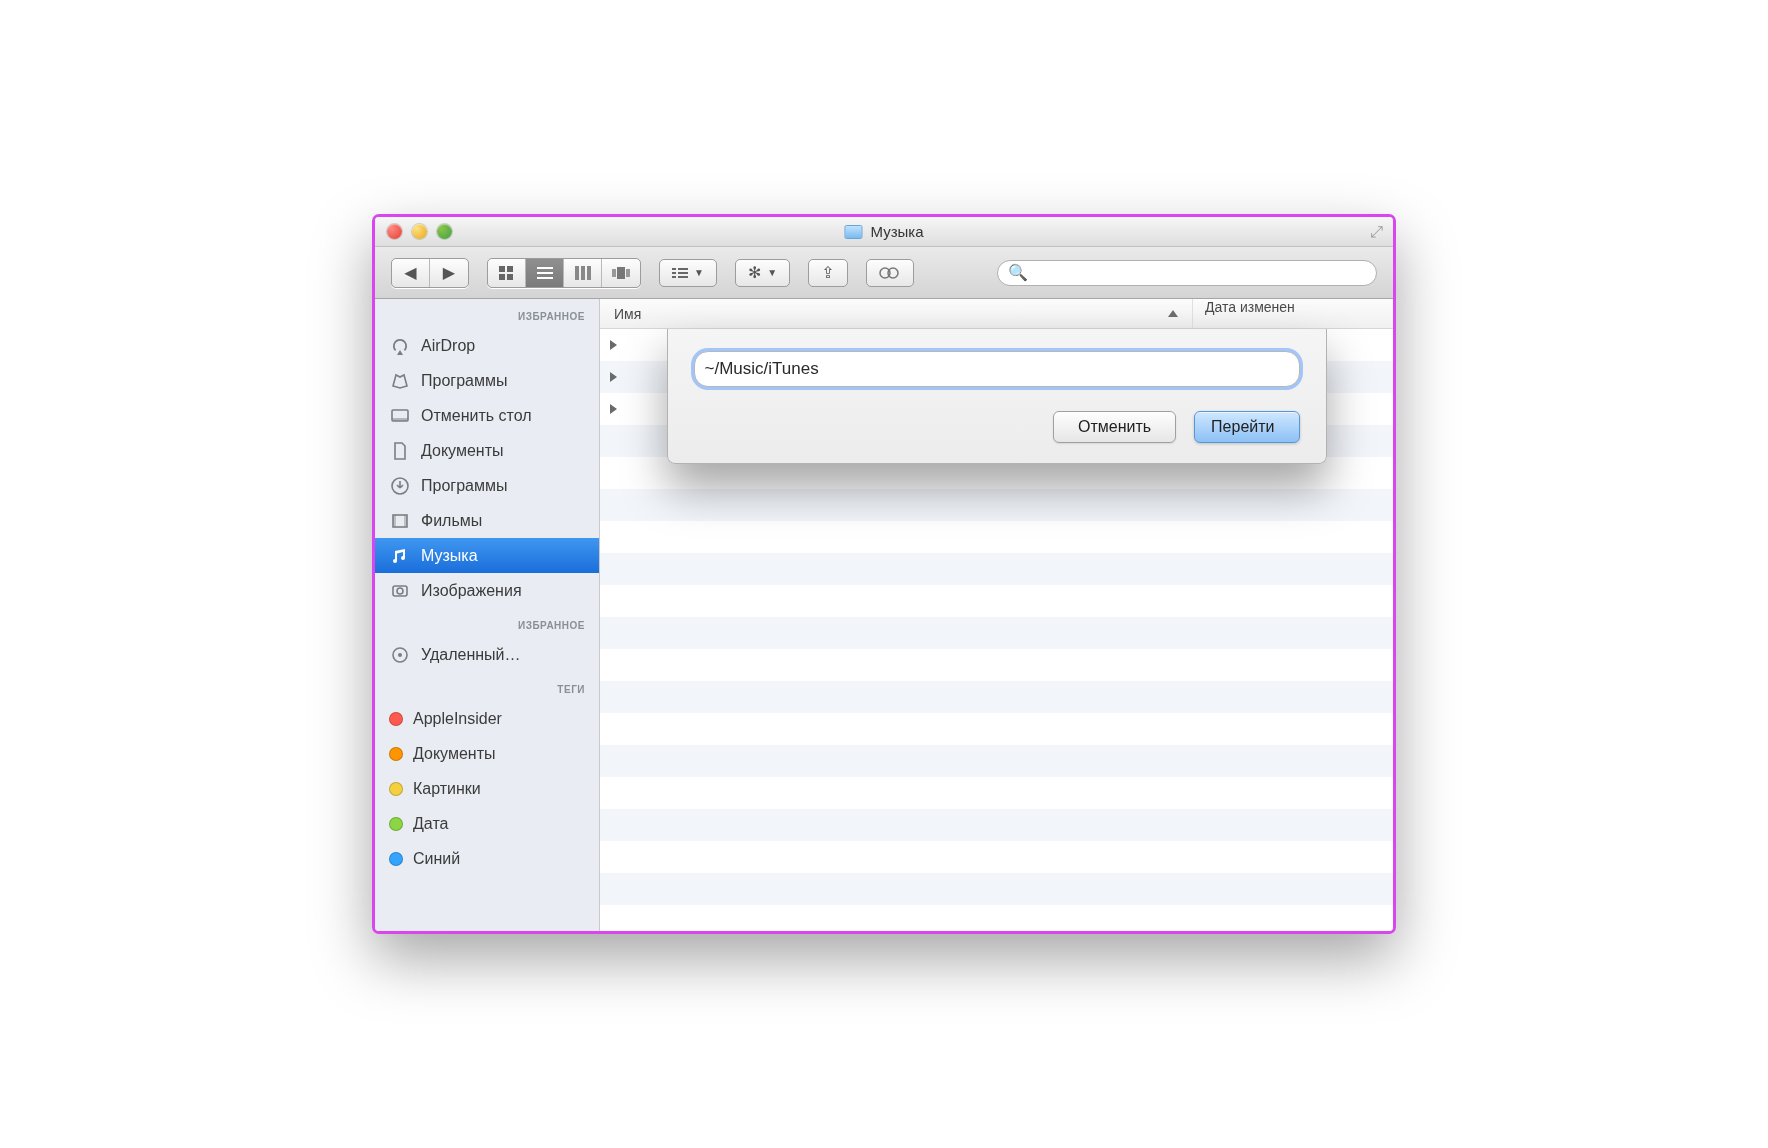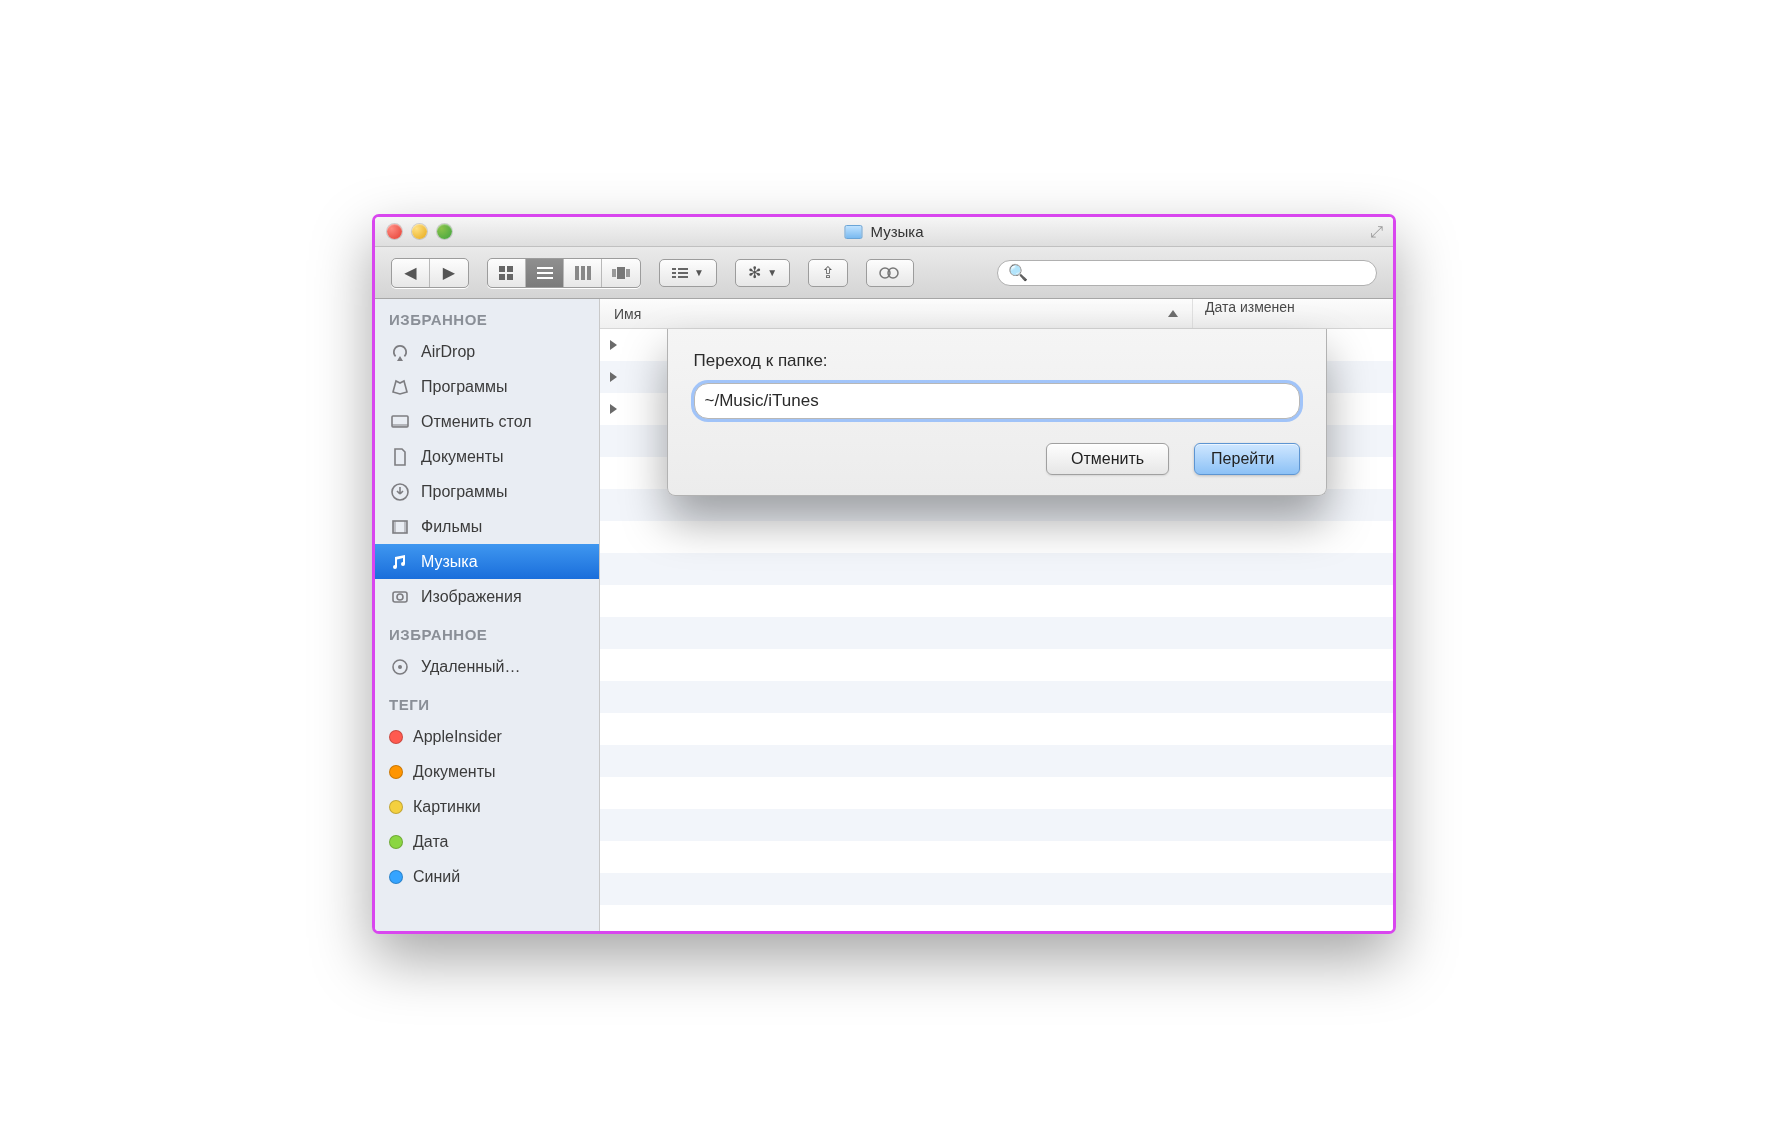--- a/index.html
+++ b/index.html
@@ -46,21 +46,21 @@
   }
   .seg{display:flex;border:1px solid #9c9c9c;border-radius:5px;overflow:hidden;background:linear-gradient(#fdfdfd,#e7e7e7);box-shadow:0 1px 0 #fff;}
   .segbtn{width:38px;height:28px;border-right:1px solid #b8b8b8;display:flex;align-items:center;justify-content:center;color:#555;}
   .segbtn:last-child{border-right:none;}
   .segbtn.active{background:linear-gradient(#8f8f8f,#7b7b7b);color:#fff;}
   .iconbtn{border:1px solid #9c9c9c;border-radius:5px;height:28px;display:flex;align-items:center;justify-content:center;background:linear-gradient(#fdfdfd,#e7e7e7);padding:0 12px;color:#555;gap:6px;}
   .search{flex:1;display:flex;justify-content:flex-end;}
   .searchbox{width:380px;height:26px;border-radius:13px;border:1px solid #b0b0b0;background:#fff;display:flex;align-items:center;padding:0 10px;gap:6px;color:#999;}
   .content{flex:1;display:flex;overflow:hidden;}
   .sidebar{width:225px;background:#e9edf3;border-right:1px solid #c9c9c9;overflow:hidden;font-size:16px;}
-  .side-h{color:#8a8f97;font-size:15px;font-weight:bold;letter-spacing:.5px;padding:12px 14px 6px;}
+  .side-h{color:#8a8f97;font-size:10px;font-weight:bold;letter-spacing:.5px;padding:12px 14px 6px;text-align:right;}
   .side-item{display:flex;align-items:center;gap:10px;height:35px;padding:0 14px;color:#3b3b3b;}
   .side-item .sicon{width:22px;height:20px;display:flex;align-items:center;justify-content:center;color:#7d7d81;}
   .side-item.sel{background:linear-gradient(#3f97f0,#1a6edb);color:#fff;}
   .side-item.sel .sicon{color:#fff;}
   .tagdot{width:14px;height:14px;border-radius:50%;border:1px solid rgba(0,0,0,.2);}
   .main{flex:1;display:flex;flex-direction:column;position:relative;}
   .colhdr{height:30px;background:linear-gradient(#fcfcfc,#f0f0f0);border-bottom:1px solid #d6d6d6;display:flex;align-items:flex-start;font-size:14px;color:#4a4a4a;}
   .colhdr .c1{flex:1;padding-left:14px;border-right:1px solid #e0e0e0;height:100%;display:flex;align-items:center;}
   .colhdr .c2{width:200px;padding-left:12px;display:flex;align-items:center;gap:8px;}
   .sortasc{width:0;height:0;border-left:5px solid transparent;border-right:5px solid transparent;border-bottom:7px solid #6e6e6e;margin-left:auto;margin-right:14px;}
@@ -76,21 +76,21 @@
     border:1px solid #b2b2b2;border-top:none;border-radius:0 0 8px 8px;
     box-shadow:0 25px 45px rgba(0,0,0,.35);
     padding:22px 26px 20px;z-index:50;
   }
   .sheet-label{font-size:17px;color:#2b2b2b;margin-bottom:12px;}
   .sheet-input{
     width:100%;height:36px;border:1px solid #b7b7b7;border-radius:14px;
     padding:0 10px;font-size:17px;color:#2a2a2a;
     box-shadow:0 0 0 3px rgba(94,158,255,.55);outline:none;background:#fff;
   }
-  .sheet-actions{display:flex;justify-content:flex-end;gap:25px;margin-top:24px;}
+  .sheet-actions{display:flex;justify-content:flex-end;gap:18px;margin-top:24px;}
   .btn{
     height:32px;padding:0 24px;border:1px solid #a0a0a0;border-radius:6px;
     background:linear-gradient(#fefefe,#e6e6e6);font-size:16px;color:#222;
     box-shadow:0 1px 0 #fff inset,0 1px 2px rgba(0,0,0,.1);cursor:pointer;
   }
   .btn.primary{
     background:linear-gradient(#cfe7ff,#8cc1f6);border-color:#5d95d2;
     box-shadow:0 1px 0 rgba(255,255,255,.6) inset,0 1px 3px rgba(0,0,0,.2);
     padding-left:16px;
   }
@@ -316,21 +316,20 @@
         </div>
         <div class="row">
           <div class="cell1">
               <span class="disctri"></span>
             </div>
           <div class="cell2">10 марта 201</div>
         </div>
       </div>
 
       <div class="sheet">
-        <div class="sheet-label">Переход к папке:</div>
         <input class="sheet-input" value="~/Music/iTunes" style="">
         <div class="sheet-actions">
           <button class="btn">Отменить</button>
           <button class="btn primary">Перейти</button>
         </div>
       </div>
 
     </div>
   </div>
 </div>

